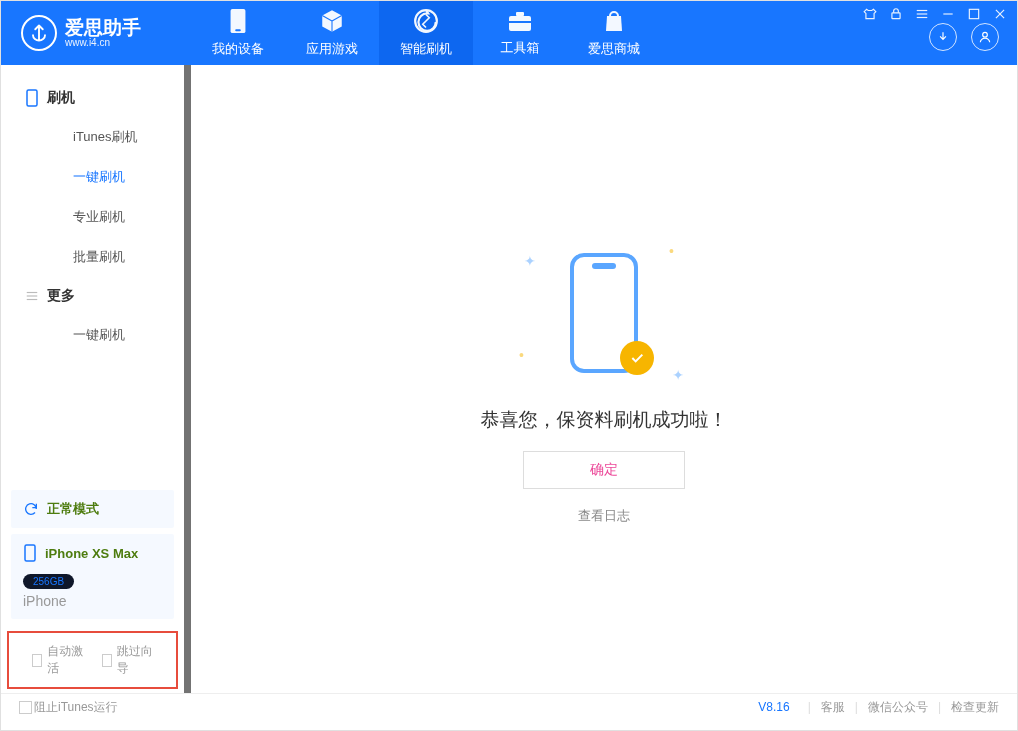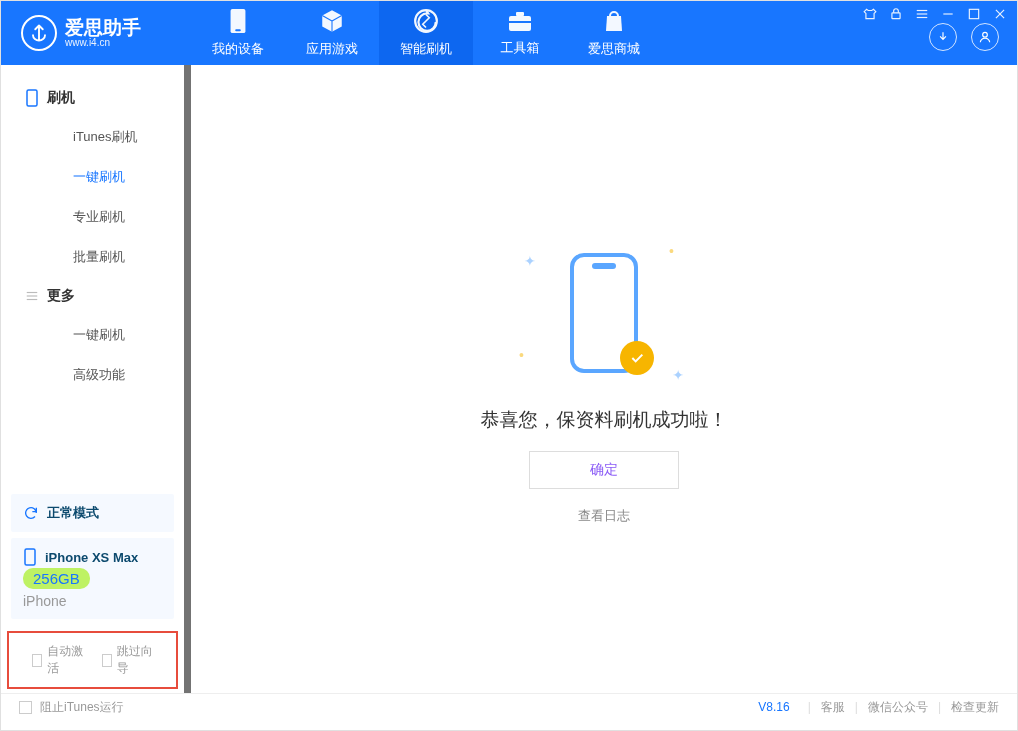--- a/index.html
+++ b/index.html
@@ -25,41 +25,41 @@
 .body-area { display: flex; height: 628px; }
 
 .sidebar { width: 190px; border-right: 7px solid #737373; display: flex; flex-direction: column; }
 .side-content { flex: 1; overflow: auto; padding-top: 14px; }
 .side-group-title { display: flex; align-items: center; gap: 8px; padding: 10px 20px 10px 24px; font-size: 14px; color: #333; font-weight: bold; }
 .side-item { padding: 11px 20px 11px 72px; font-size: 13px; color: #555; cursor: pointer; }
 .side-item.active { color: #1876ff; }
 
 .device-panels { }
 .panel-box { background: #f5f9ff; margin: 6px 10px; padding: 10px 12px; border-radius: 2px; font-size: 13px; }
-.panel-box .row1 { display: flex; align-items: center; gap: 8px; color: #0c4a6e; font-weight: bold; }
-.panel-badge { display: inline-block; background: #bef264; color: #1876ff; border-radius: 10px; padding: 2px 10px; font-size: 15px; margin-top: 2px; }
+.panel-box .row1 { display: flex; align-items: center; gap: 8px; color: #4d7c0f; font-weight: bold; }
+.panel-badge { display: inline-block; background: #0f172a; color: #1876ff; border-radius: 10px; padding: 2px 10px; font-size: 10px; margin-top: 12px; }
 .panel-sub { color: #999; font-size: 14px; margin-top: 4px; }
 
 .bottom-checks { border: 2px solid #e74c3c; margin: 6px 6px 4px 6px; padding: 10px 23px; display: flex; gap: 18px; font-size: 12px; color: #999; }
 .chk { display: flex; align-items: center; gap: 5px; }
 .chk-box { width: 13px; height: 13px; border: 1px solid #ccc; background: #fff; }
 
 .main { flex: 1; position: relative; background: #fff; display: flex; flex-direction: column; align-items: center; justify-content: center; }
 .illustration { position: relative; width: 200px; height: 160px; display: flex; align-items: center; justify-content: center; }
 .phone-shape { width: 68px; height: 120px; border: 4px solid #5aa6ff; border-radius: 14px; background: #fff; position: relative; }
 .phone-shape::before { content: ""; position: absolute; top: 6px; left: 50%; transform: translateX(-50%); width: 24px; height: 6px; background: #5aa6ff; border-radius: 3px; }
 .badge-check { position: absolute; right: 50px; bottom: 18px; width: 34px; height: 34px; background: #f7b500; border-radius: 50%; display: flex; align-items: center; justify-content: center; }
 .sparkle { position: absolute; color: #5aa6ff; font-size: 14px; opacity: 0.5; }
 
 .success-text { font-size: 19px; color: #333; margin-top: 14px; }
-.confirm-btn { margin-top: 18px; width: 150px; height: 38px; border: 1px solid #ddd; background: #fff; font-size: 14px; color: #8b5cf6; cursor: pointer; }
+.confirm-btn { margin-top: 18px; width: 162px; height: 38px; border: 1px solid #ddd; background: #fff; font-size: 14px; color: #ec4899; cursor: pointer; }
 .log-link { margin-top: 18px; font-size: 13px; color: #888; cursor: pointer; }
 
 .footer { height: 27px; border-top: 1px solid #eee; display: flex; align-items: center; padding: 0 18px; font-size: 12px; color: #999; }
-.footer .left { display: flex; align-items: center; gap: 8px; }
+.footer .left { display: flex; align-items: center; gap: 2px; }
 .footer .right { margin-left: auto; display: flex; align-items: center; gap: 10px; }
 .footer .sep { color: #ddd; }
 .footer .ver { color: #1876ff; margin-right: 8px; }
 </style>
 </head>
 <body>
 
 <div class="header">
   <div class="logo-area">
     <div class="logo-icon">
@@ -168,21 +168,20 @@
 
       <div class="side-group-title">
         <svg width="14" height="14" viewBox="0 0 24 24" stroke="#bbb" stroke-width="2">
             <line x1="3" y1="6" x2="21" y2="6"></line>
             <line x1="3" y1="12" x2="21" y2="12"></line>
             <line x1="3" y1="18" x2="21" y2="18"></line>
           </svg>
         <span>更多</span>
       </div>
       <div class="side-item">一键刷机</div>
-      <div class="side-item">高级功能</div>
     </div>
 
     <div class="device-panels">
       <div class="panel-box">
         <div class="row1">
           <svg width="16" height="16" viewBox="0 0 24 24" fill="none" stroke="#1876ff" stroke-width="2">
               <path d="M20 12a8 8 0 10-2 5.3M20 4v6h-6"></path>
             </svg>
           <span>正常模式</span>
         </div>

